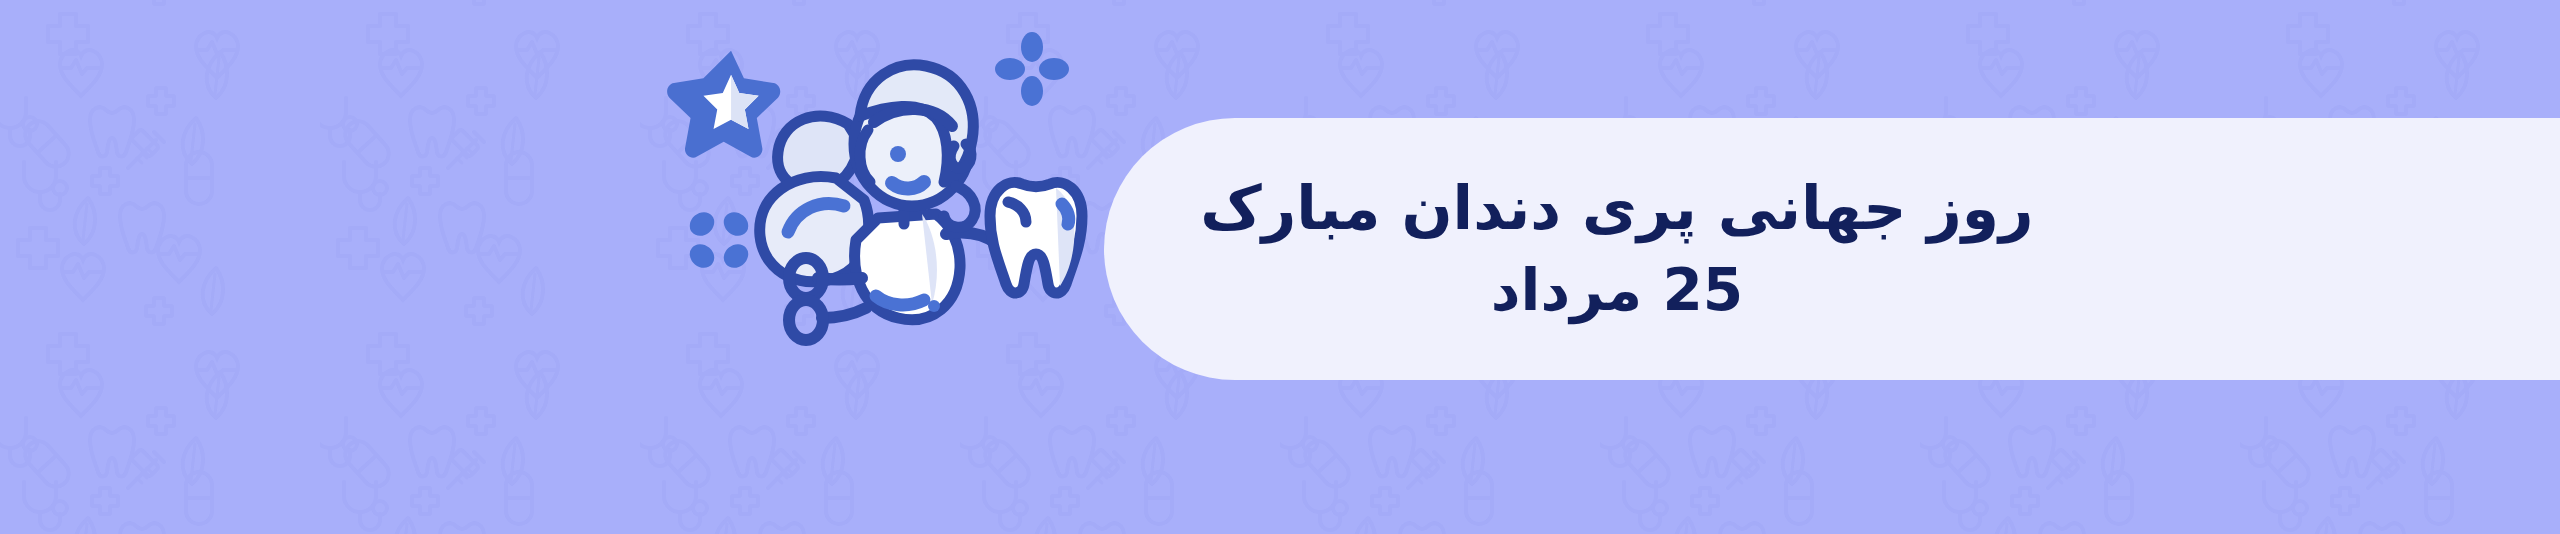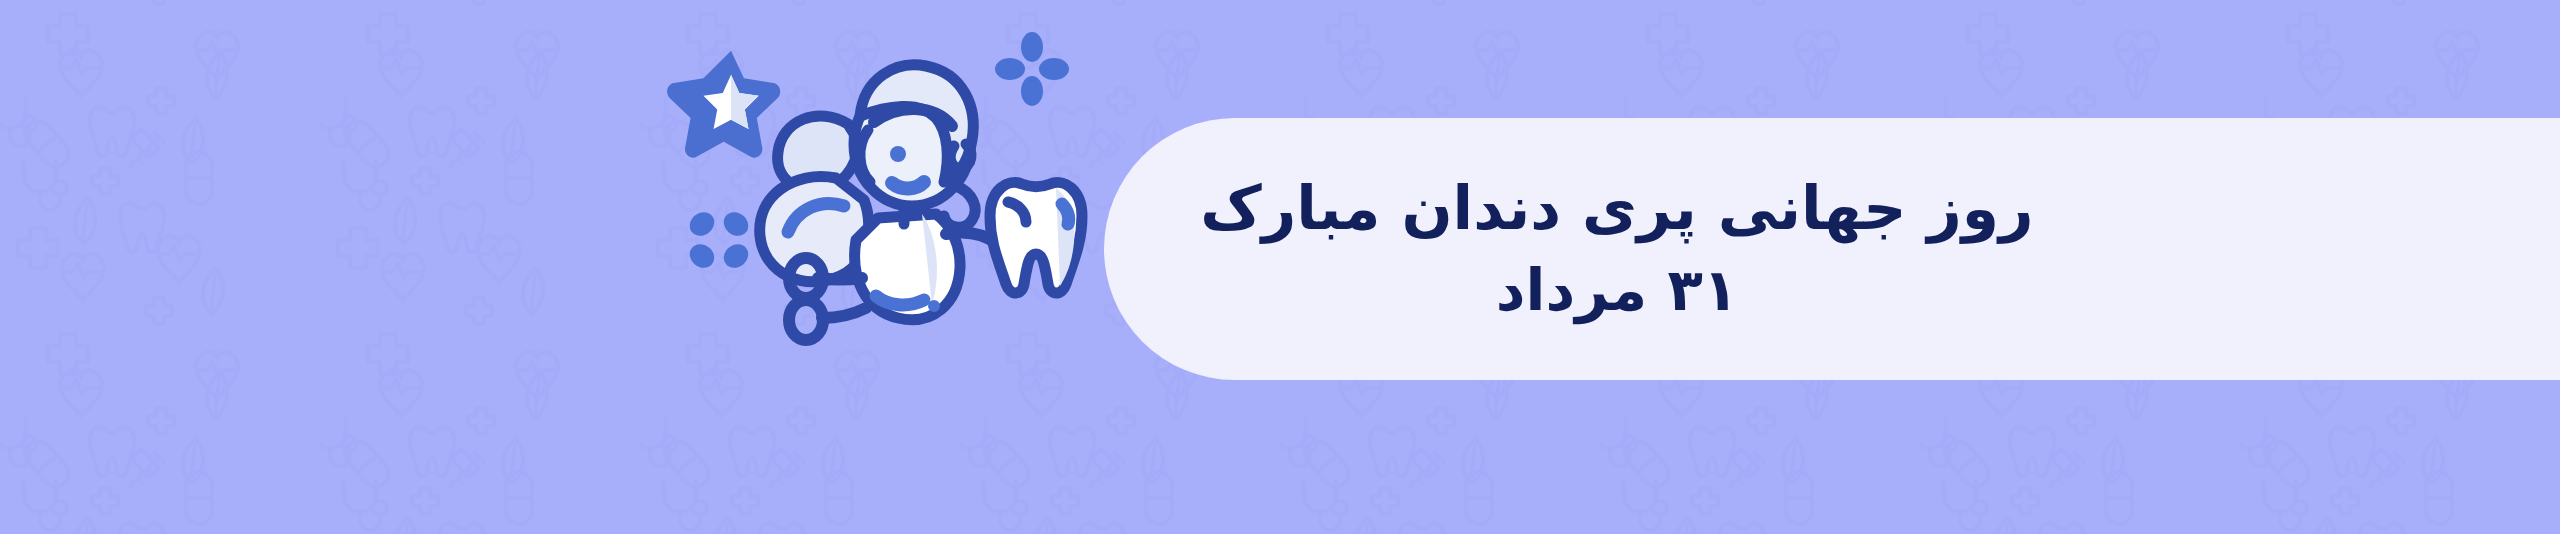--- a/index.html
+++ b/index.html
@@ -157,21 +157,21 @@
           <use href="#tile" y="-320" opacity="0.42"></use>
         </pattern>
       </defs>
       <rect width="2560" height="534" fill="url(#medical-pattern)"></rect>
     </svg>
   </div>
 
   <div class="card">
     <div class="card-text">
       <div class="headline">روز جهانی پری دندان مبارک</div>
-      <div class="subline">۳۱ مرداد</div>
+      <div class="subline">25 مرداد</div>
     </div>
   </div>
 
   <div class="illustration">
     <svg viewBox="0 0 440 300" xmlns="http://www.w3.org/2000/svg">
       <g stroke-linecap="round" stroke-linejoin="round">
 
         <g>
           <path d="M62 16 L76 46 L108 51 C115 52 118 61 113 67 L90 89 L96 122 C97 129 89 135 83 131 L54 115 L25 131 C19 135 11 129 12 122 L18 89 L-5 67 C-10 61 -7 52 0 51 L32 46 Z" fill="#4A6FD0" transform="translate(14,8) scale(0.92)"></path>
           <path d="M62 42 L71 62 L92 65 L77 80 L81 101 L62 91 L43 101 L47 80 L32 65 L53 62 Z" fill="#FFFFFF" transform="translate(14,8) scale(0.92)"></path>

